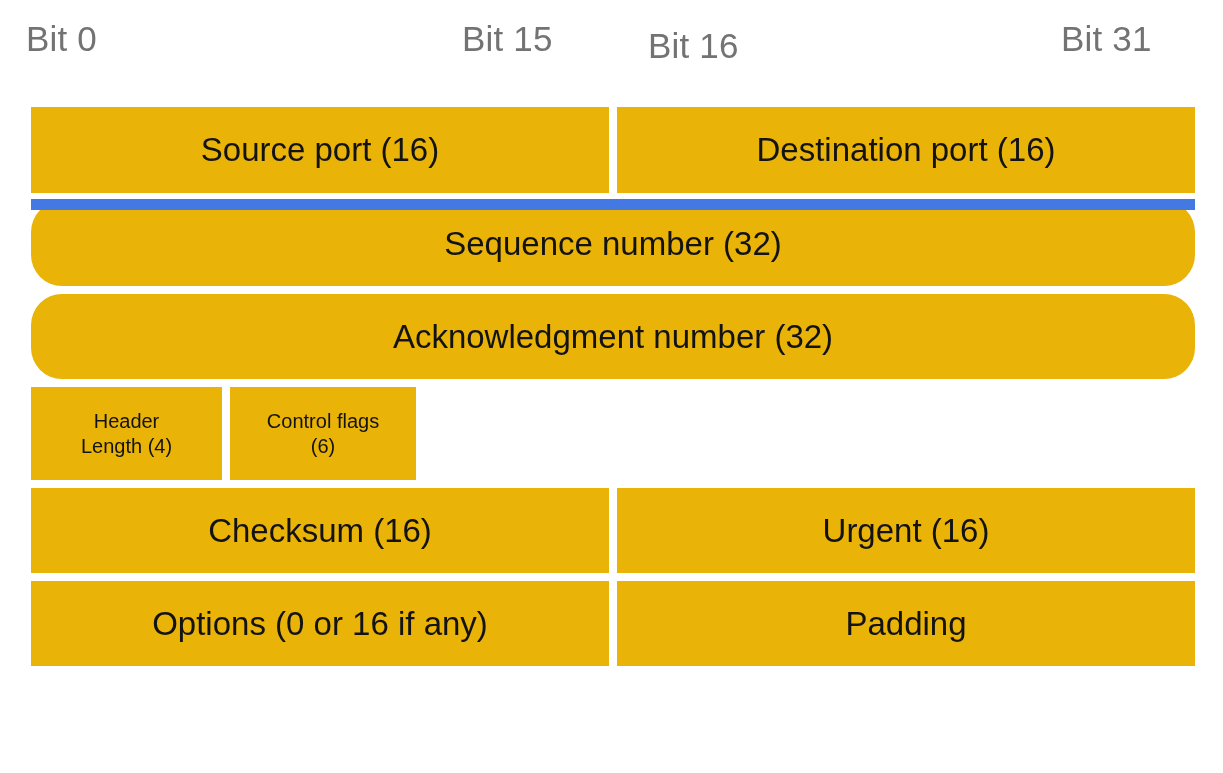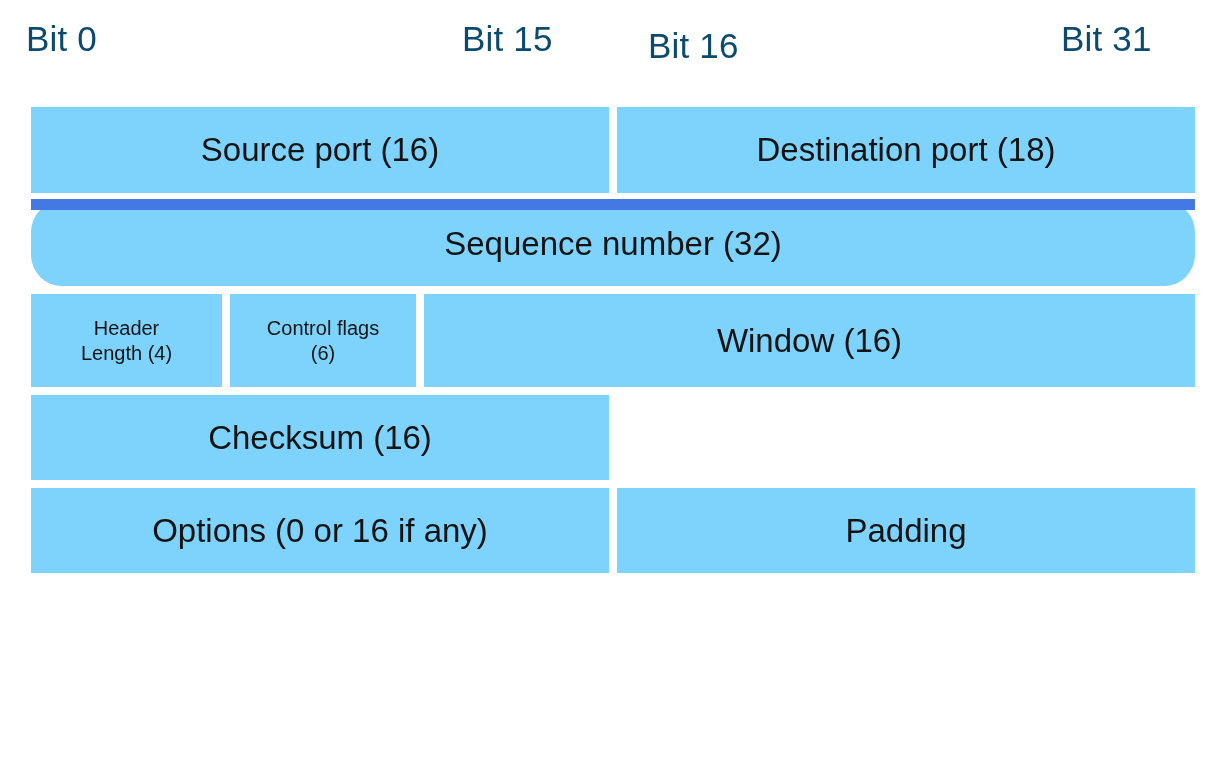--- a/index.html
+++ b/index.html
@@ -30,21 +30,21 @@
     top: 0;
     width: 1223px;
     height: 100px;
   }
   .bit-label {
     position: absolute;
     top: 19px;
     font-size: 35px;
     line-height: 40px;
     font-weight: 400;
-    color: #0c4a6e;
+    color: #737373;
     white-space: nowrap;
     letter-spacing: 0.2px;
   }
   .bit-label.b0   { left: 26px; }
   .bit-label.b15  { left: 462px; }
   .bit-label.b16  { left: 648px; margin-top: 7px; }
   .bit-label.b31  { left: 1061px; }
 
   
   .header-table {
@@ -59,21 +59,21 @@
   }
 
   .hrow {
     display: flex;
     flex-direction: row;
     gap: 8px;
     width: 100%;
   }
 
   .cell {
-    background: #7dd3fc;
+    background: #eab308;
     display: flex;
     align-items: center;
     justify-content: center;
     text-align: center;
     box-sizing: border-box;
     padding: 2px 6px;
   }
   .cell-text {
     font-size: 33px;
     line-height: 38px;
@@ -124,48 +124,53 @@
     <span class="bit-label b31">Bit 31</span>
   </div>
 
   <div class="header-table">
 
     <div class="hrow row-ports">
       <div class="cell col-half">
         <span class="cell-text">Source port (16)</span>
       </div>
       <div class="cell col-half">
-        <span class="cell-text">Destination port (18)</span>
+        <span class="cell-text">Destination port (16)</span>
       </div>
     </div>
 
     <div class="hrow row-seq">
       <div class="cell col-full">
         <span class="cell-text">Sequence number (32)</span>
       </div>
     </div>
 
+    <div class="hrow row-ack">
+      <div class="cell col-full">
+        <span class="cell-text">Acknowledgment number (32)</span>
+      </div>
+    </div>
 
     <div class="hrow row-flags">
       <div class="cell col-hdrlen">
         <span class="cell-text small">Header
 Length (4)</span>
       </div>
       <div class="cell col-ctrl">
         <span class="cell-text small">Control flags
 (6)</span>
       </div>
-      <div class="cell col-window">
-        <span class="cell-text">Window (16)</span>
-      </div>
     </div>
 
     <div class="hrow row-checksum">
       <div class="cell col-half">
         <span class="cell-text">Checksum (16)</span>
+      </div>
+      <div class="cell col-half">
+        <span class="cell-text">Urgent (16)</span>
       </div>
     </div>
 
     <div class="hrow row-options">
       <div class="cell col-half">
         <span class="cell-text">Options (0 or 16 if any)</span>
       </div>
       <div class="cell col-half">
         <span class="cell-text">Padding</span>
       </div>

